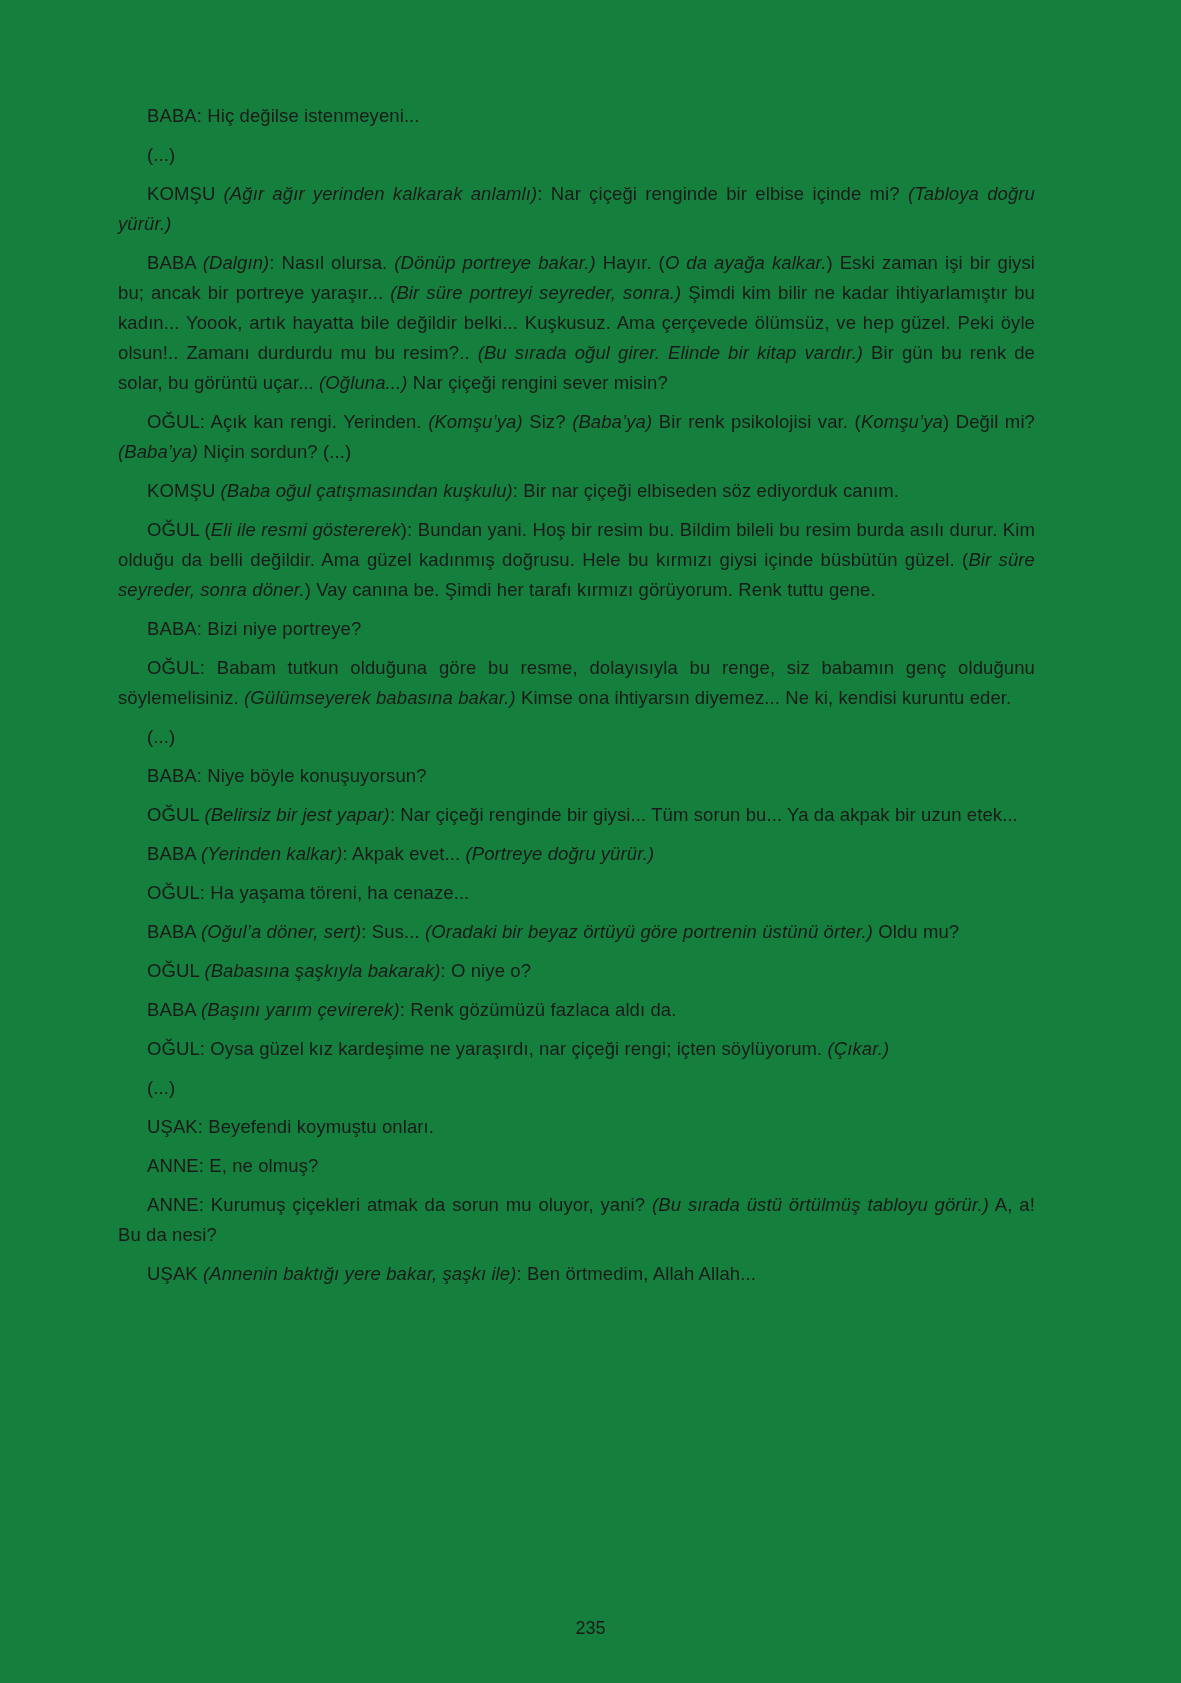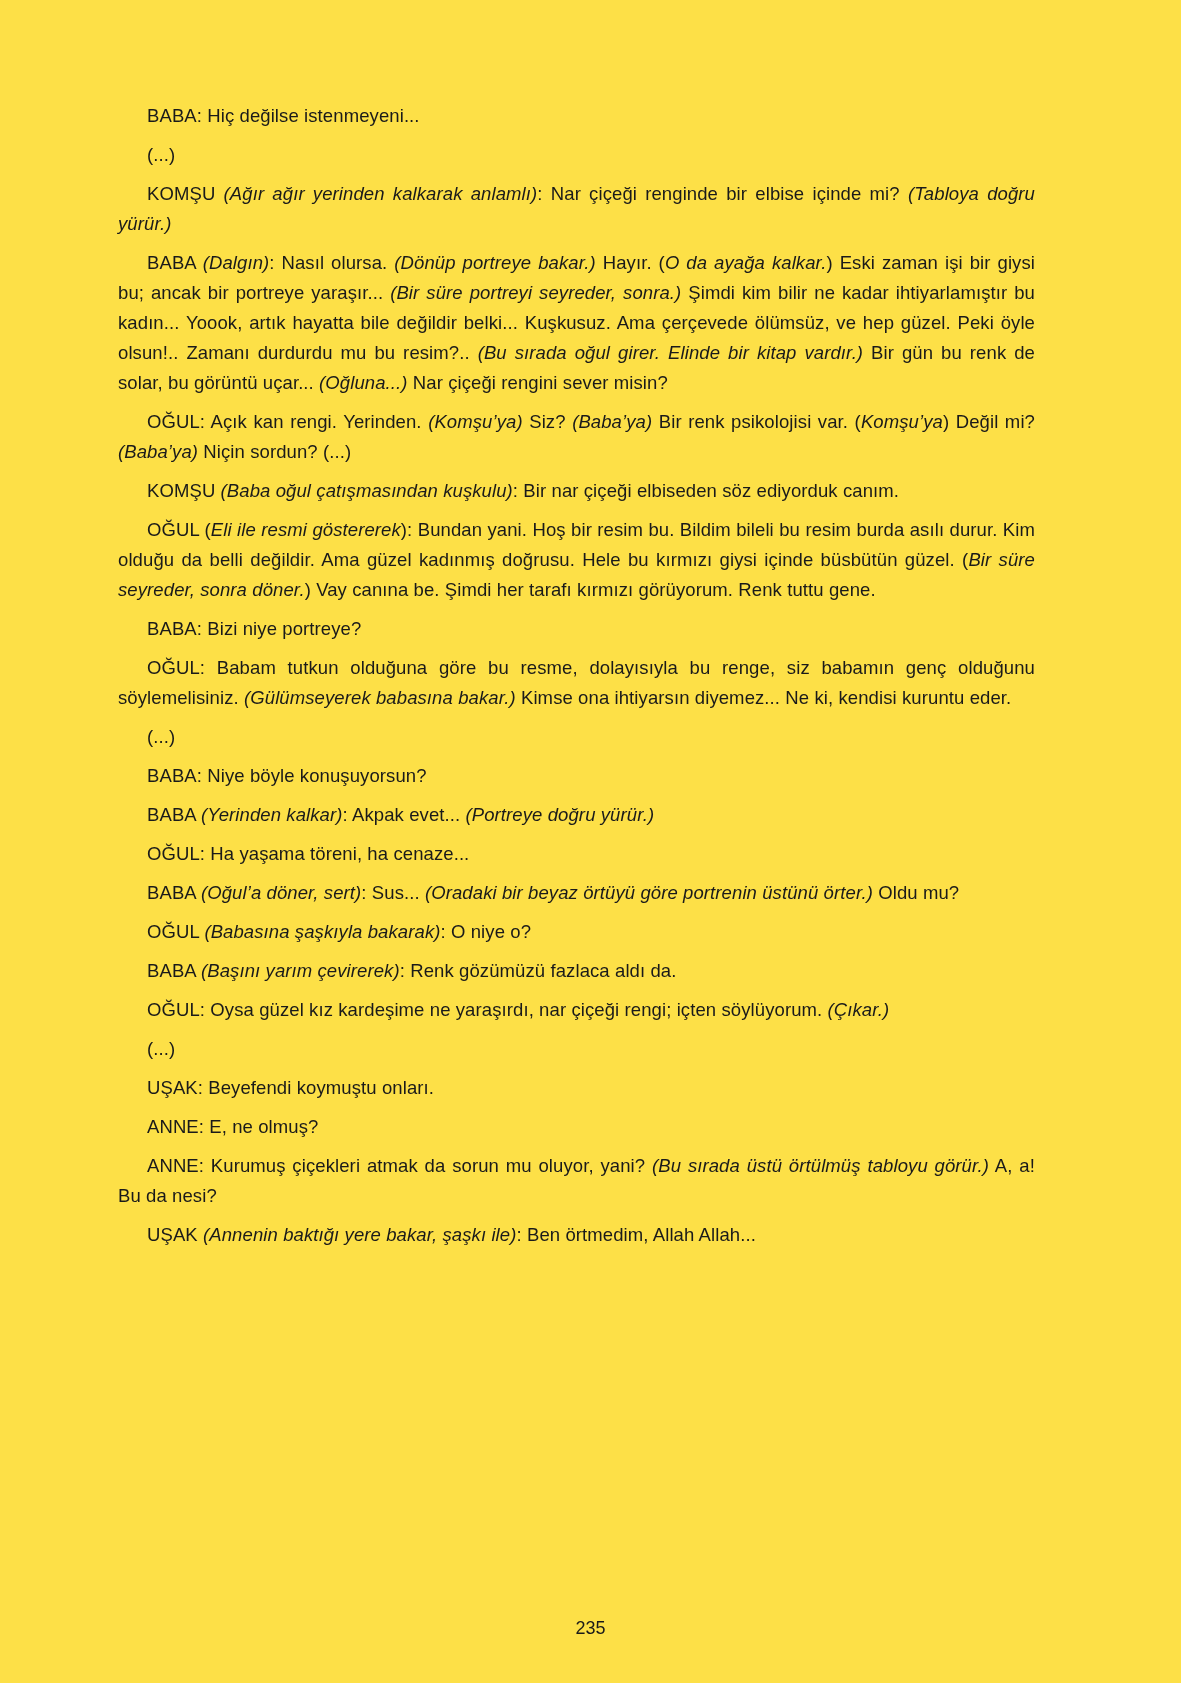--- a/index.html
+++ b/index.html
@@ -4,21 +4,21 @@
 <style>
   html, body {
     margin: 0;
     padding: 0;
     background: #ffffff;
   }
   .page {
     position: relative;
     width: 1181px;
     height: 1683px;
-    background: #fde047;
+    background: #15803d;
     font-family: "Liberation Sans", sans-serif;
     color: #1a1a1a;
     overflow: hidden;
   }
   .text-block {
     position: absolute;
     left: 118px;
     top: 101px;
     width: 917px;
   }
@@ -54,20 +54,21 @@
       <p class="para"><span>(...)</span></p>
       <p class="para"><span>KOMŞU </span><em>(Ağır ağır yerinden kalkarak anlamlı)</em><span>: Nar çiçeği renginde bir elbise içinde mi? </span><em>(Tabloya doğru yürür.)</em></p>
       <p class="para"><span>BABA </span><em>(Dalgın)</em><span>: Nasıl olursa. </span><em>(Dönüp portreye bakar.)</em><span> Hayır. (</span><em>O da ayağa kalkar.</em><span>) Eski zaman işi bir giysi bu; ancak bir portreye yaraşır... </span><em>(Bir süre portreyi seyreder, sonra.)</em><span> Şimdi kim bilir ne kadar ihtiyarlamıştır bu kadın... Yoook, artık hayatta bile değildir belki... Kuşkusuz. Ama çerçevede ölümsüz, ve hep güzel. Peki öyle olsun!.. Zamanı durdurdu mu bu resim?.. </span><em>(Bu sırada oğul girer. Elinde bir kitap vardır.)</em><span> Bir gün bu renk de solar, bu görüntü uçar... </span><em>(Oğluna...)</em><span> Nar çiçeği rengini sever misin?</span></p>
       <p class="para"><span>OĞUL: Açık kan rengi. Yerinden. </span><em>(Komşu’ya)</em><span> Siz? </span><em>(Baba’ya)</em><span> Bir renk psikolojisi var. (</span><em>Komşu’ya</em><span>) Değil mi? </span><em>(Baba’ya)</em><span> Niçin sordun? (...)</span></p>
       <p class="para"><span>KOMŞU </span><em>(Baba oğul çatışmasından kuşkulu)</em><span>: Bir nar çiçeği elbiseden söz ediyorduk canım.</span></p>
       <p class="para"><span>OĞUL (</span><em>Eli ile resmi göstererek</em><span>): Bundan yani. Hoş bir resim bu. Bildim bileli bu resim burda asılı durur. Kim olduğu da belli değildir. Ama güzel kadınmış doğrusu. Hele bu kırmızı giysi içinde büsbütün güzel. (</span><em>Bir süre seyreder, sonra döner.</em><span>) Vay canına be. Şimdi her tarafı kırmızı görüyorum. Renk tuttu gene.</span></p>
       <p class="para"><span>BABA: Bizi niye portreye?</span></p>
       <p class="para"><span>OĞUL: Babam tutkun olduğuna göre bu resme, dolayısıyla bu renge, siz babamın genç olduğunu söylemelisiniz. </span><em>(Gülümseyerek babasına bakar.)</em><span> Kimse ona ihtiyarsın diyemez... Ne ki, kendisi kuruntu eder.</span></p>
       <p class="para"><span>(...)</span></p>
       <p class="para"><span>BABA: Niye böyle konuşuyorsun?</span></p>
+      <p class="para"><span>OĞUL </span><em>(Belirsiz bir jest yapar)</em><span>: Nar çiçeği renginde bir giysi... Tüm sorun bu... Ya da akpak bir uzun etek...</span></p>
       <p class="para"><span>BABA </span><em>(Yerinden kalkar)</em><span>: Akpak evet... </span><em>(Portreye doğru yürür.)</em></p>
       <p class="para"><span>OĞUL: Ha yaşama töreni, ha cenaze...</span></p>
       <p class="para"><span>BABA </span><em>(Oğul’a döner, sert)</em><span>: Sus... </span><em>(Oradaki bir beyaz örtüyü göre portrenin üstünü örter.)</em><span> Oldu mu?</span></p>
       <p class="para"><span>OĞUL </span><em>(Babasına şaşkıyla bakarak)</em><span>: O niye o?</span></p>
       <p class="para"><span>BABA </span><em>(Başını yarım çevirerek)</em><span>: Renk gözümüzü fazlaca aldı da.</span></p>
       <p class="para"><span>OĞUL: Oysa güzel kız kardeşime ne yaraşırdı, nar çiçeği rengi; içten söylüyorum. </span><em>(Çıkar.)</em></p>
       <p class="para"><span>(...)</span></p>
       <p class="para"><span>UŞAK: Beyefendi koymuştu onları.</span></p>
       <p class="para"><span>ANNE: E, ne olmuş?</span></p>
       <p class="para"><span>ANNE: Kurumuş çiçekleri atmak da sorun mu oluyor, yani? </span><em>(Bu sırada üstü örtülmüş tabloyu görür.)</em><span> A, a! Bu da nesi?</span></p>

